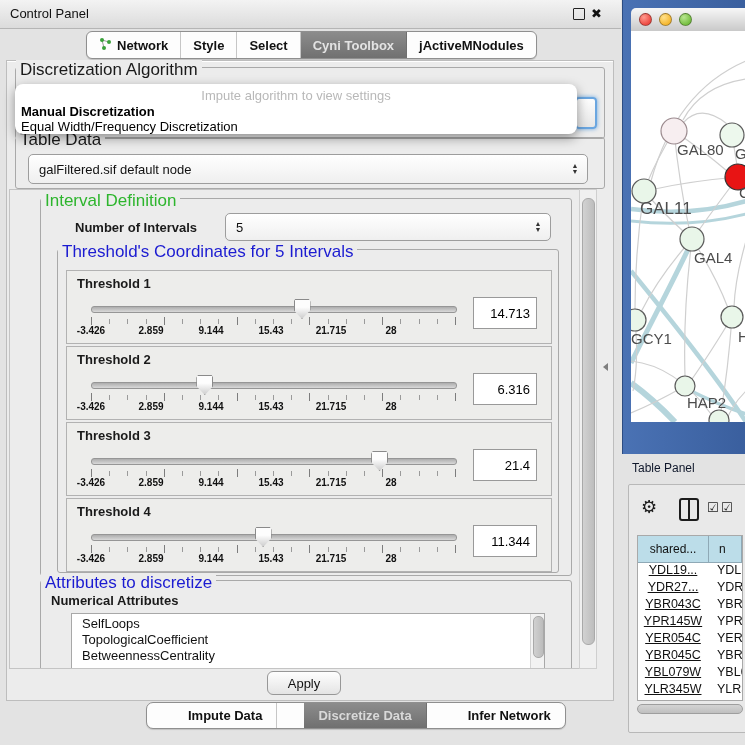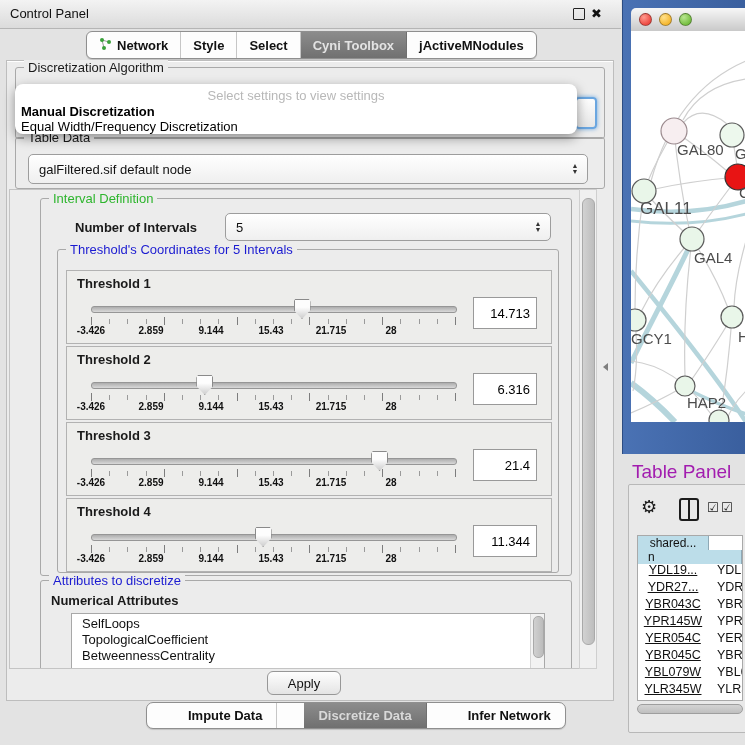--- a/index.html
+++ b/index.html
@@ -21,22 +21,22 @@
     box-shadow:0 1px 1px rgba(0,0,0,.15);}
   .top-tab{display:flex;align-items:center;gap:5px;padding:0 12px;font-weight:600;
     color:#111;border-right:1px solid #c6c6c6;white-space:nowrap;cursor:default;}
   .top-tab:last-child{border-right:none;}
   .top-tab.selected{background:linear-gradient(#8c8c8c,#707070);color:#e3e3e3;border-right-color:#707070;}
 
   
   #content{position:absolute;left:6px;top:60px;width:606px;height:639px;
     background:#ececec;border:1px solid #bdbdbd;box-shadow:inset 0 1px 0 #fff;}
   .group{position:absolute;border:1px solid #a9a9a9;border-radius:3px;}
-  .group-title{position:absolute;top:-8px;left:8px;background:#ececec;padding:0 4px;
-    font-size:13px;white-space:nowrap;}
+  .group-title{position:absolute;top:-8px;left:0;background:#ececec;padding:0 4px;
+    font-size:17px;white-space:nowrap;}
   .gt-green{color:#2db52d;}
   .gt-blue{color:#1b1bd1;}
 
   #algo-group{left:8px;top:6px;width:588px;height:70px;}
   #tabledata-group{left:8px;top:76px;width:588px;height:50px;}
 
   .combo{position:absolute;background:linear-gradient(#ffffff,#efefef);
     border:1px solid #9d9d9d;border-radius:5px;display:flex;align-items:center;cursor:default;}
   .combo-text{flex:1;padding-left:10px;font-size:13px;color:#111;white-space:nowrap;overflow:hidden;}
   .stepper{width:16px;display:flex;flex-direction:column;align-items:center;justify-content:center;
@@ -115,32 +115,32 @@
     background:linear-gradient(#f7f7f7,#c9c9c9);border-top-left-radius:5px;border-bottom:1px solid #9a9a9a;}
   .traffic{position:absolute;top:5px;width:13px;height:13px;border-radius:50%;border:1px solid rgba(0,0,0,.35);box-sizing:border-box;}
   #tl-red{left:8px;background:radial-gradient(circle at 35% 30%,#ff9a8e,#ee4b43 70%);}
   #tl-yellow{left:28px;background:radial-gradient(circle at 35% 30%,#ffe08a,#f5b832 70%);}
   #tl-green{left:48px;background:radial-gradient(circle at 35% 30%,#b8e690,#77c043 70%);}
   #net-canvas{position:absolute;left:8px;top:31px;width:115px;height:391px;background:#fff;overflow:hidden;}
   #net-canvas svg{display:block;}
   .nlabel{font-family:"Liberation Sans",sans-serif;fill:#4c4c4c;}
 
   
-  #tp-label{position:absolute;left:632px;top:461px;font-size:19px;color:#a21caf;}
+  #tp-label{position:absolute;left:632px;top:461px;font-size:12px;color:#0f172a;}
   #table-panel{position:absolute;left:628px;top:484px;width:117px;height:247px;
     background:#e9e9e9;border:1px solid #b8b8b8;border-radius:2px;}
   #tp-toolbar{position:absolute;left:0;top:0;width:117px;height:48px;}
   #gear-ic{position:absolute;left:12px;top:11px;font-size:18px;color:#1c1c1c;}
   #split-ic{position:absolute;left:50px;top:13px;width:16px;height:19px;border:2px solid #1c1c1c;border-radius:3px;}
   #split-ic::after{content:"";position:absolute;left:50%;top:0;bottom:0;width:2px;background:#1c1c1c;transform:translateX(-50%);}
   .cb-ic{position:absolute;top:15px;font-size:13px;color:#1c1c1c;}
   #cb1{left:78px;} #cb2{left:92px;}
   #tp-table{position:absolute;left:8px;top:50px;width:106px;height:166px;background:#fff;
     border:1px solid #a9a9a9;overflow:hidden;box-sizing:border-box;}
-  #tp-header{display:flex;height:26px;border-bottom:1px solid #8fa9b6;flex-direction:column;}
+  #tp-header{display:flex;height:26px;border-bottom:1px solid #8fa9b6;}
   .th{background:#bcdde9;border-right:1px solid #8fa9b6;display:flex;align-items:center;
     font-size:12px;color:#111;}
   .th-1{width:70px;justify-content:center;}
   .th-2{flex:1;padding-left:10px;}
   .tr{display:flex;height:17px;font-size:12.5px;color:#111;}
   .td-1{width:70px;text-align:center;border-right:1px solid transparent;overflow:hidden;white-space:nowrap;text-decoration:underline;}
   .td-2{flex:1;padding-left:8px;overflow:hidden;white-space:nowrap;}
   #tp-hscroll{position:absolute;left:8px;top:219px;width:106px;height:11px;}
   #tp-hscroll .thumb-h{position:absolute;left:0;top:0;width:106px;height:10px;border-radius:5px;
     background:linear-gradient(#d3d3d3,#bfbfbf);border:1px solid #9e9e9e;box-sizing:border-box;}
@@ -189,21 +189,21 @@
 
   <div id="content">
 
     <div class="group" id="algo-group">
       <span class="group-title">Discretization Algorithm</span>
     </div>
 
     <div id="combo-sliver"></div>
 
     <div id="algo-popup">
-      <div id="popup-placeholder">Select settings to view settings</div>
+      <div id="popup-placeholder">Impute algorithm to view settings</div>
       <div class="popup-item" id="popup-item-0">Manual Discretization</div>
       <div class="popup-item" id="popup-item-1">Equal Width/Frequency Discretization</div>
     </div>
 
     <div class="group" id="tabledata-group">
       <span class="group-title">Table Data</span>
       <div class="combo" id="tabledata-combo">
         <span class="combo-text">galFiltered.sif default node</span>
         <span class="stepper">
             <span>▲</span>

